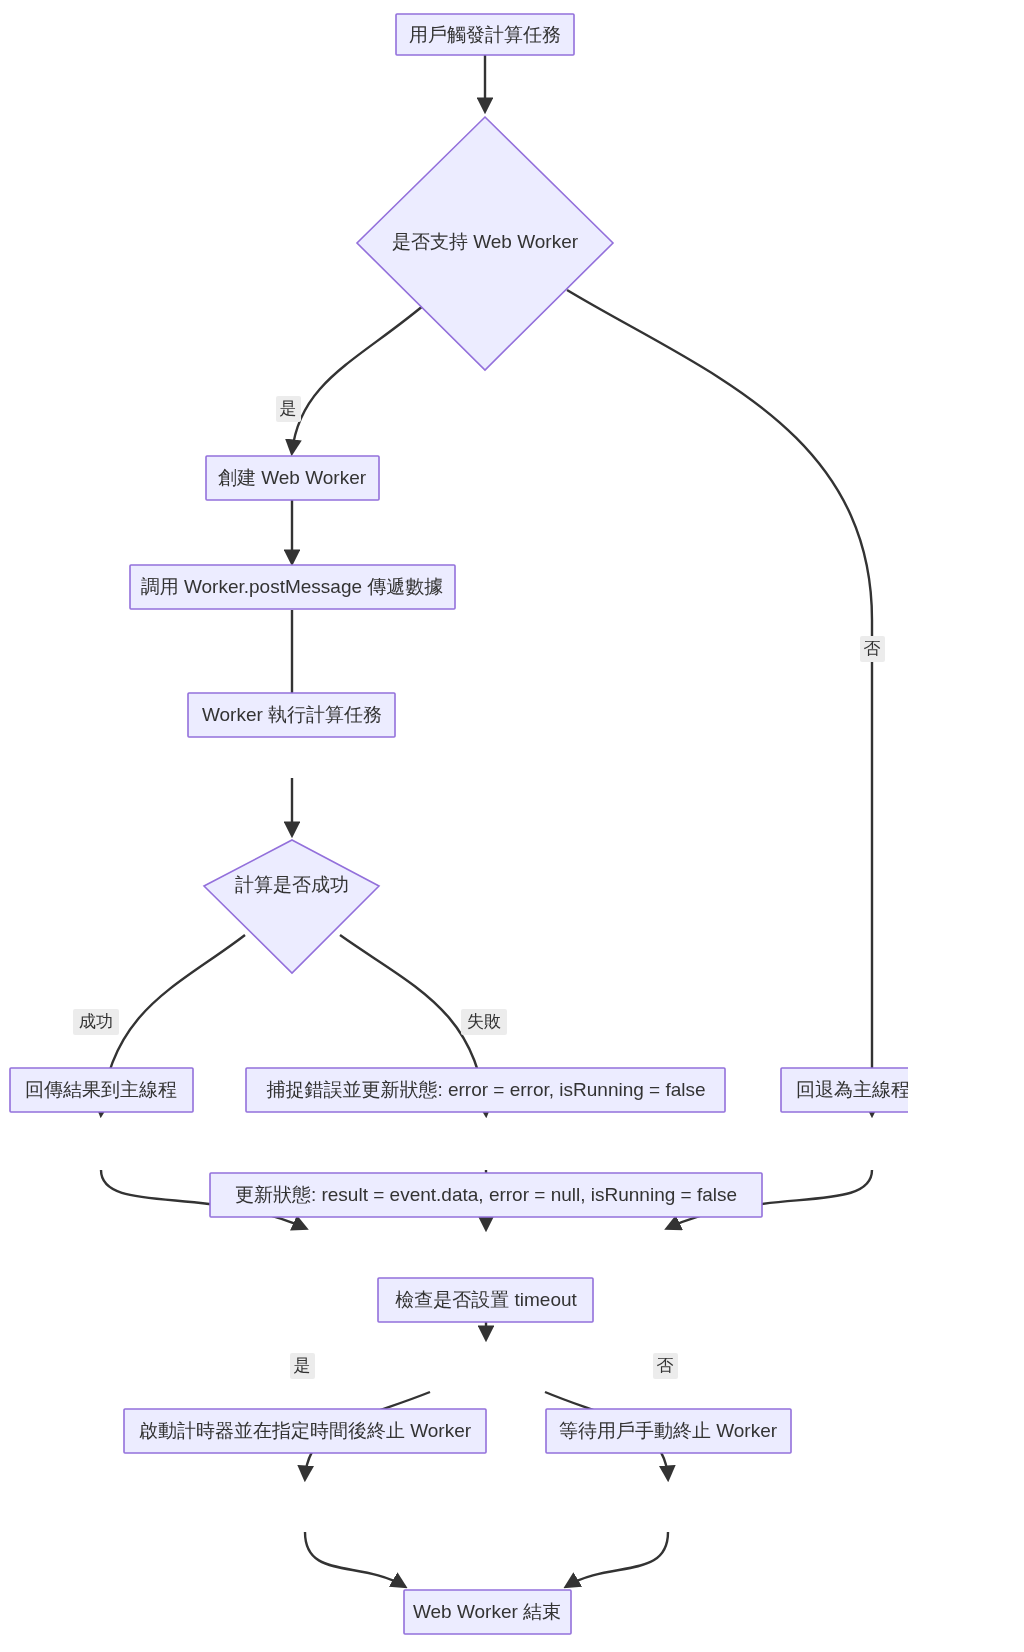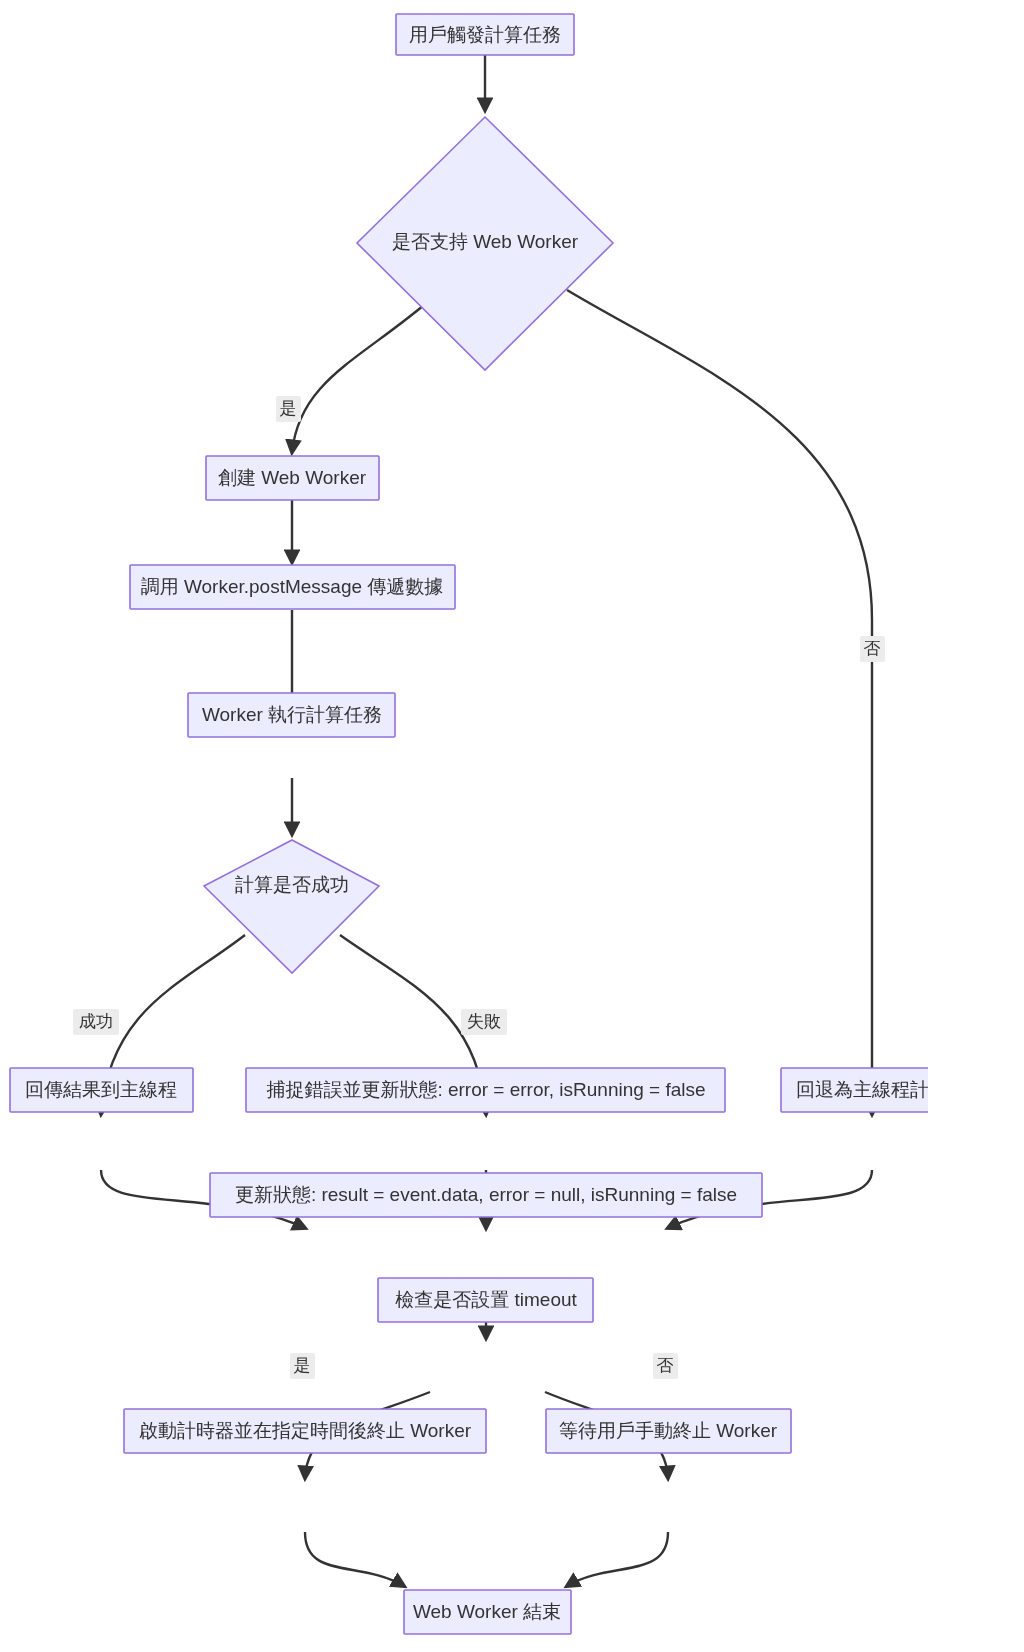--- a/index.html
+++ b/index.html
@@ -7,21 +7,20 @@
     padding: 0;
     background: #ffffff;
   }
   #canvas {
     position: relative;
     width: 908px;
     height: 1652px;
     background: #ffffff;
     font-family: "Liberation Sans", "DejaVu Sans", sans-serif;
     overflow: hidden;
-    padding-left: 20px;
   }
   svg.layer {
     position: absolute;
     top: 0;
     left: 0;
     width: 1024px;
     height: 1652px;
   }
   .node-rect {
     fill: #ececff;

